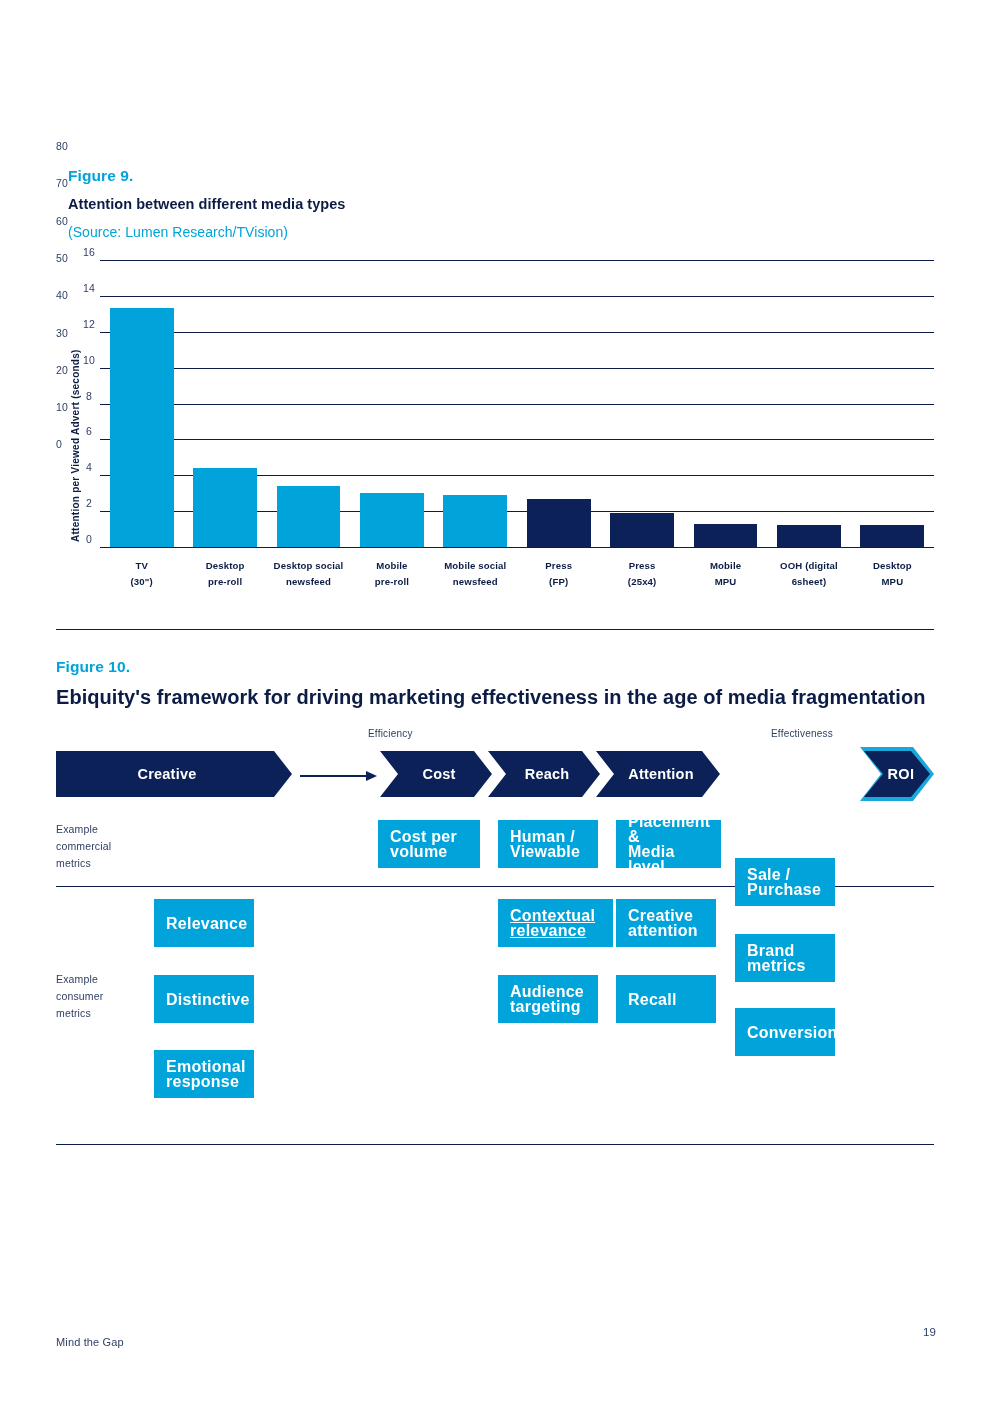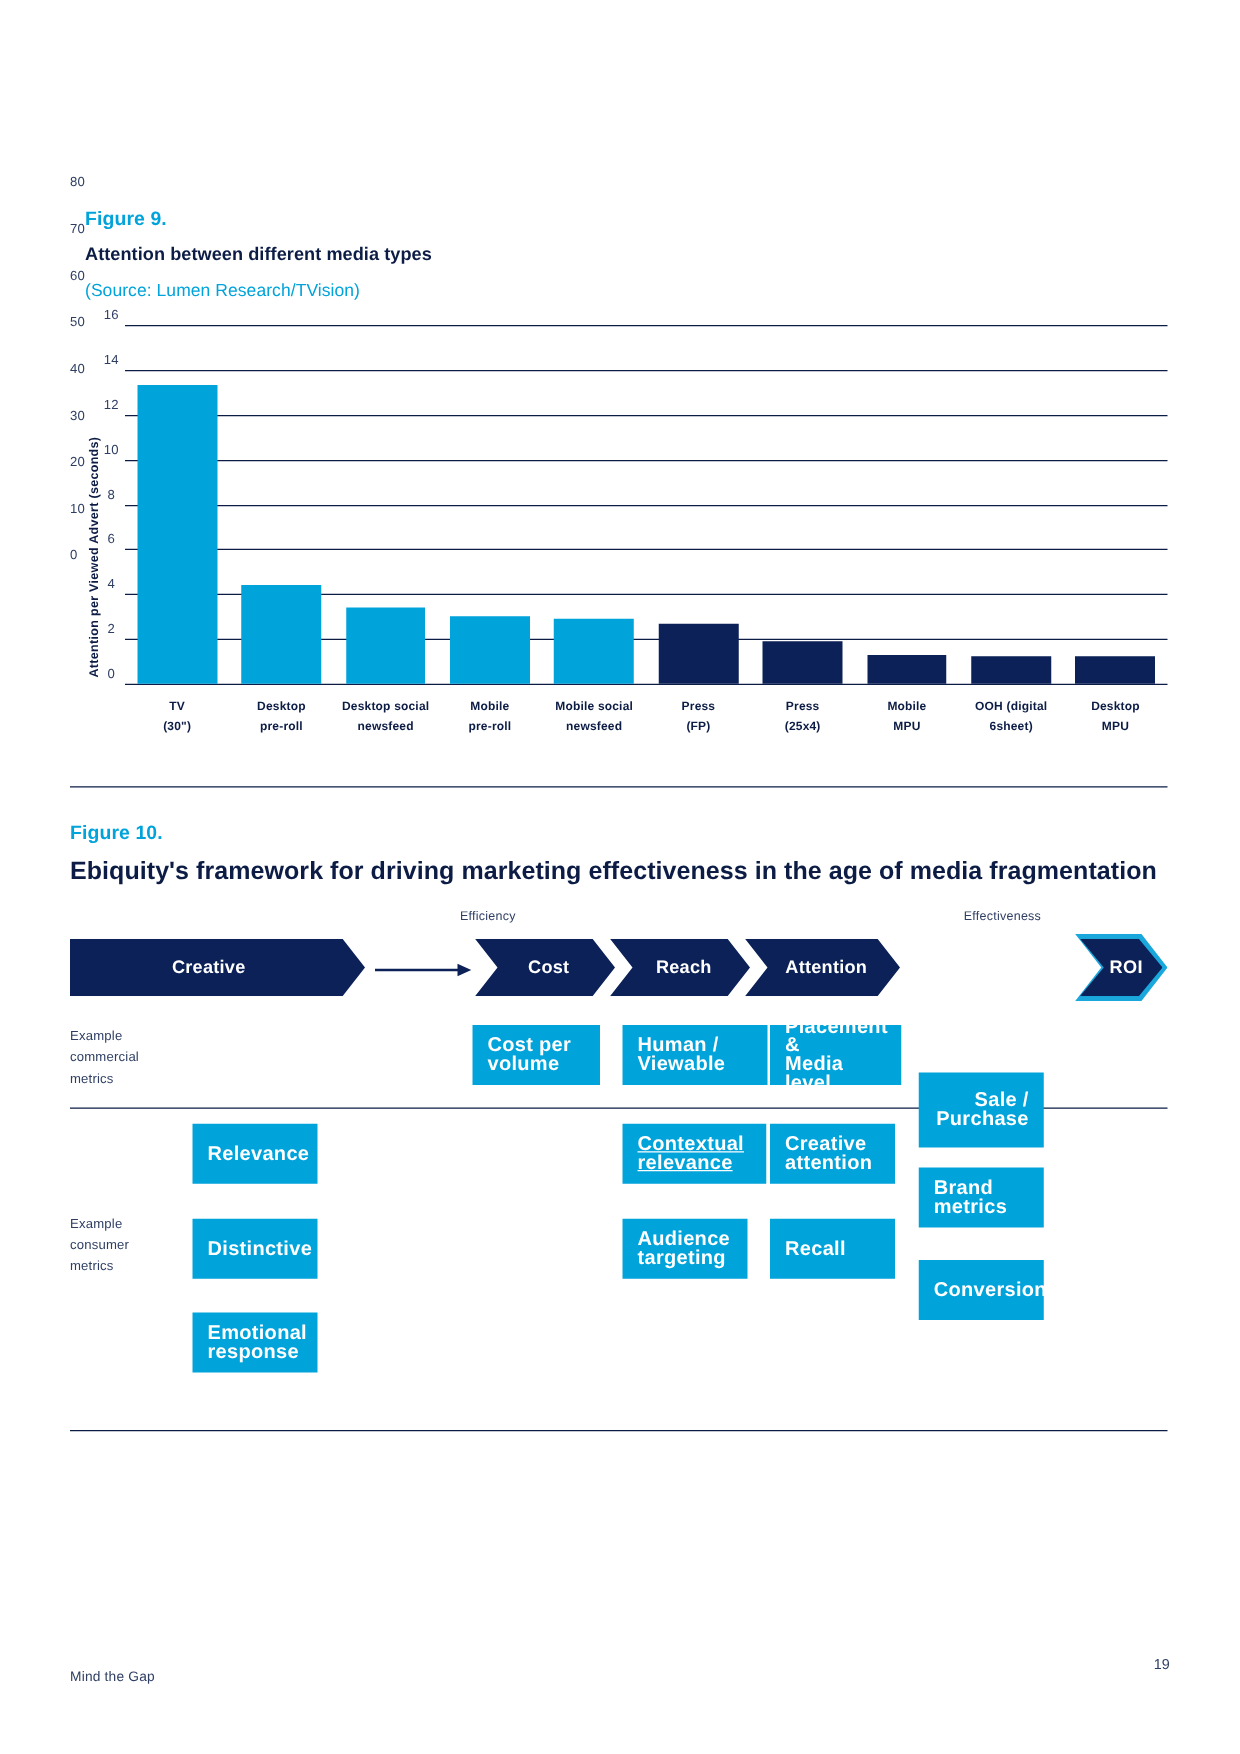--- a/index.html
+++ b/index.html
@@ -322,29 +322,29 @@
         <div>Example</div>
         <div>consumer</div>
         <div>metrics</div>
       </div>
       <div class="divider" style="top: 71px;"></div>
       <div class="divider" style="top: 329px;"></div>
       <div class="mbox" style="left: 322px; top: 5px; width: 102px; height: 48px;">
         <div>Cost per</div>
         <div>volume</div>
       </div>
-      <div class="mbox" style="left: 442px; top: 5px; width: 116px; height: 48px;">
+      <div class="mbox" style="left: 442px; top: 5px; width: 100px; height: 48px;">
         <div>Human /</div>
         <div>Viewable</div>
       </div>
       <div class="mbox" style="left: 560px; top: 5px; width: 105px; height: 48px;">
         <div>Placement &amp;</div>
         <div>Media level</div>
       </div>
-      <div class="mbox" style="left: 679px; top: 43px; width: 100px; height: 60px; text-align: right;">
+      <div class="mbox" style="left: 679px; top: 43px; width: 100px; height: 48px;">
         <div>Sale /</div>
         <div>Purchase</div>
       </div>
       <div class="mbox" style="left: 98px; top: 84px; width: 100px; height: 48px;">
         <div>Relevance</div>
       </div>
       <div class="mbox" style="left: 98px; top: 160px; width: 100px; height: 48px;">
         <div>Distinctive</div>
       </div>
       <div class="mbox" style="left: 98px; top: 235px; width: 100px; height: 48px;">

